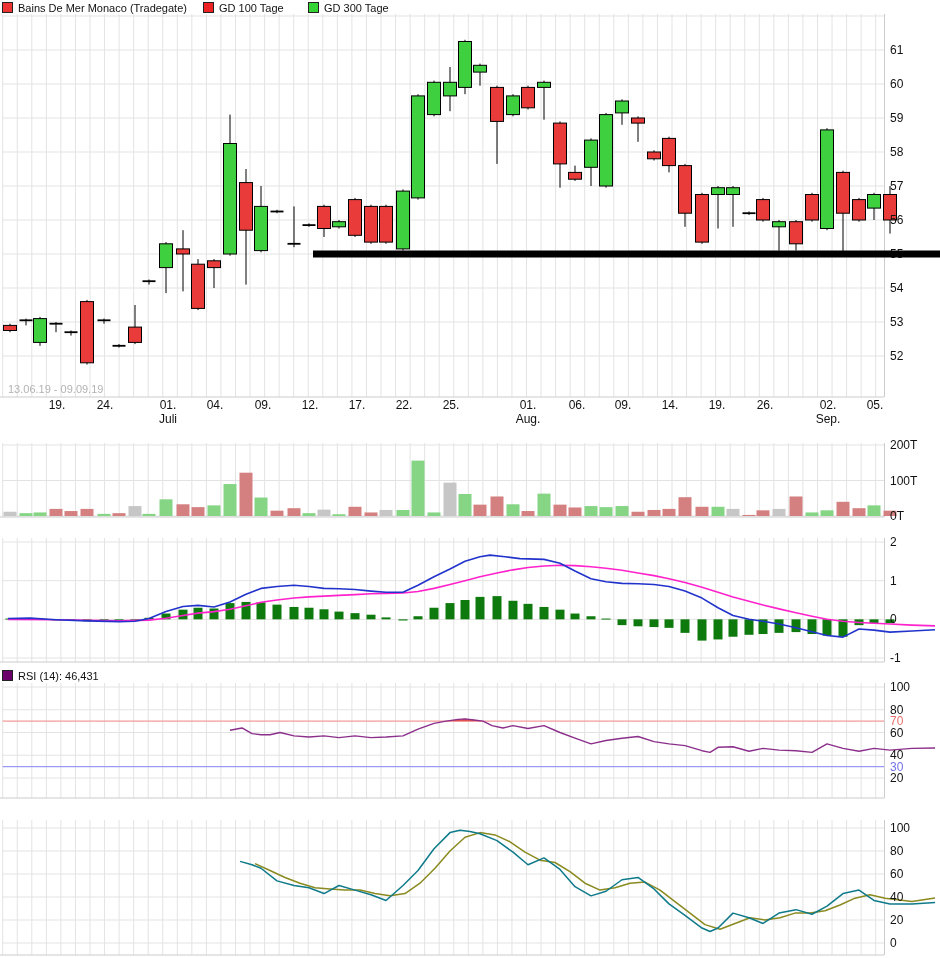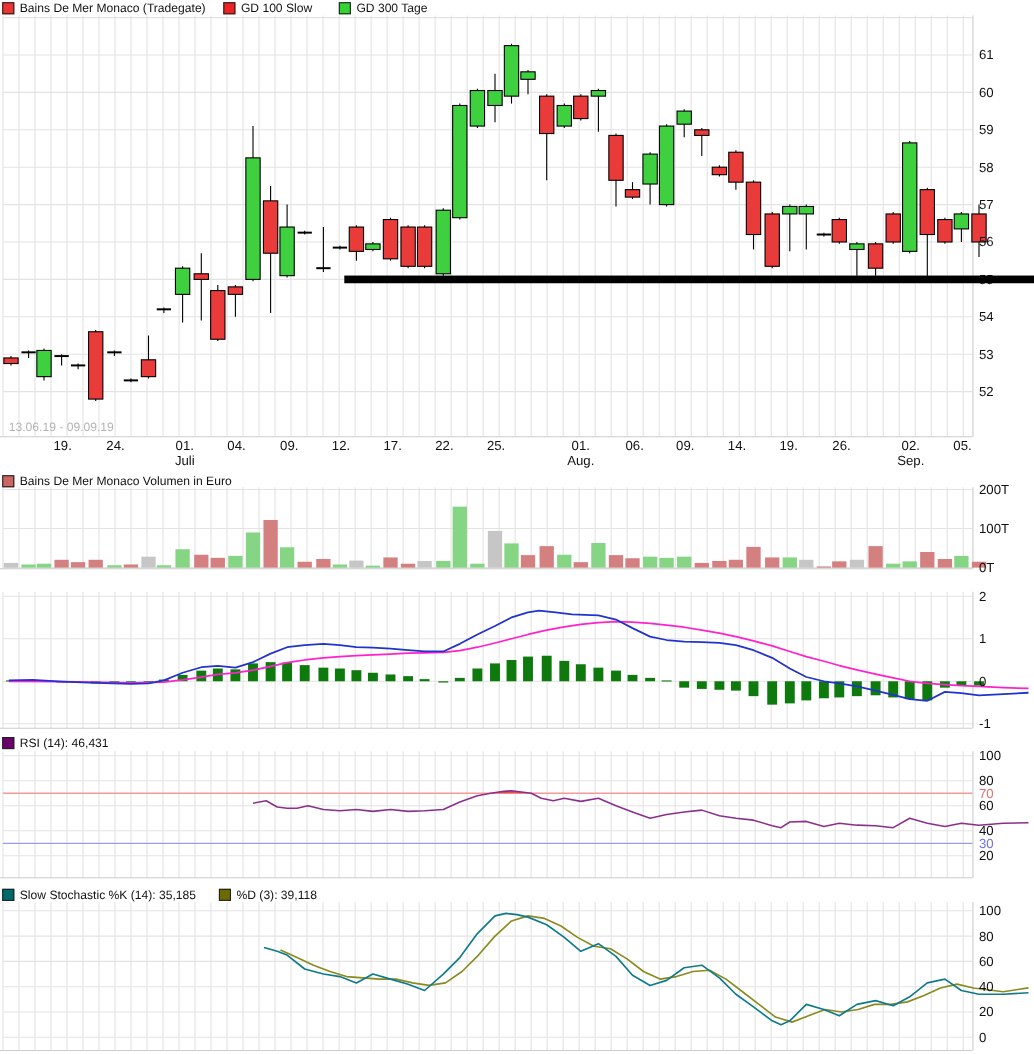--- a/index.html
+++ b/index.html
@@ -651,49 +651,33 @@
       <rect x="313" y="250.5" width="627" height="7" fill="#000000"></rect>
     </svg>
 
   <div class="legend" style="top:1px">
     <span class="li" style="left:2px">
       <i class="sw" style="background: rgb(238, 51, 51);"></i>
       <span>Bains De Mer Monaco (Tradegate)</span>
     </span>
     <span class="li" style="left:203px">
       <i class="sw" style="background: rgb(238, 34, 34);"></i>
-      <span>GD 100 Slow</span>
+      <span>GD 100 Tage</span>
     </span>
     <span class="li" style="left:308px">
       <i class="sw" style="background: rgb(51, 212, 51);"></i>
       <span>GD 300 Tage</span>
     </span>
   </div>
 
   <div class="daterange">13.06.19 - 09.09.19</div>
 
-  <div class="legend" style="top:431px">
-    <span class="li" style="left:2px">
-      <i class="sw" style="background: rgb(204, 102, 102);"></i>
-      <span>Bains De Mer Monaco Volumen in Euro</span>
-    </span>
-  </div>
 
 
   <div class="legend" style="top:669px">
     <span class="li" style="left:2px">
       <i class="sw" style="background: rgb(107, 0, 107);"></i>
       <span>RSI (14): 46,431</span>
     </span>
   </div>
 
-  <div class="legend" style="top:807px">
-    <span class="li" style="left:2px">
-      <i class="sw" style="background: rgb(0, 106, 106);"></i>
-      <span>Slow Stochastic %K (14): 35,185</span>
-    </span>
-    <span class="li" style="left:199px">
-      <i class="sw" style="background: rgb(107, 107, 0);"></i>
-      <span>%D (3): 39,118</span>
-    </span>
-  </div>
 
 </div>
 
 </body></html>

